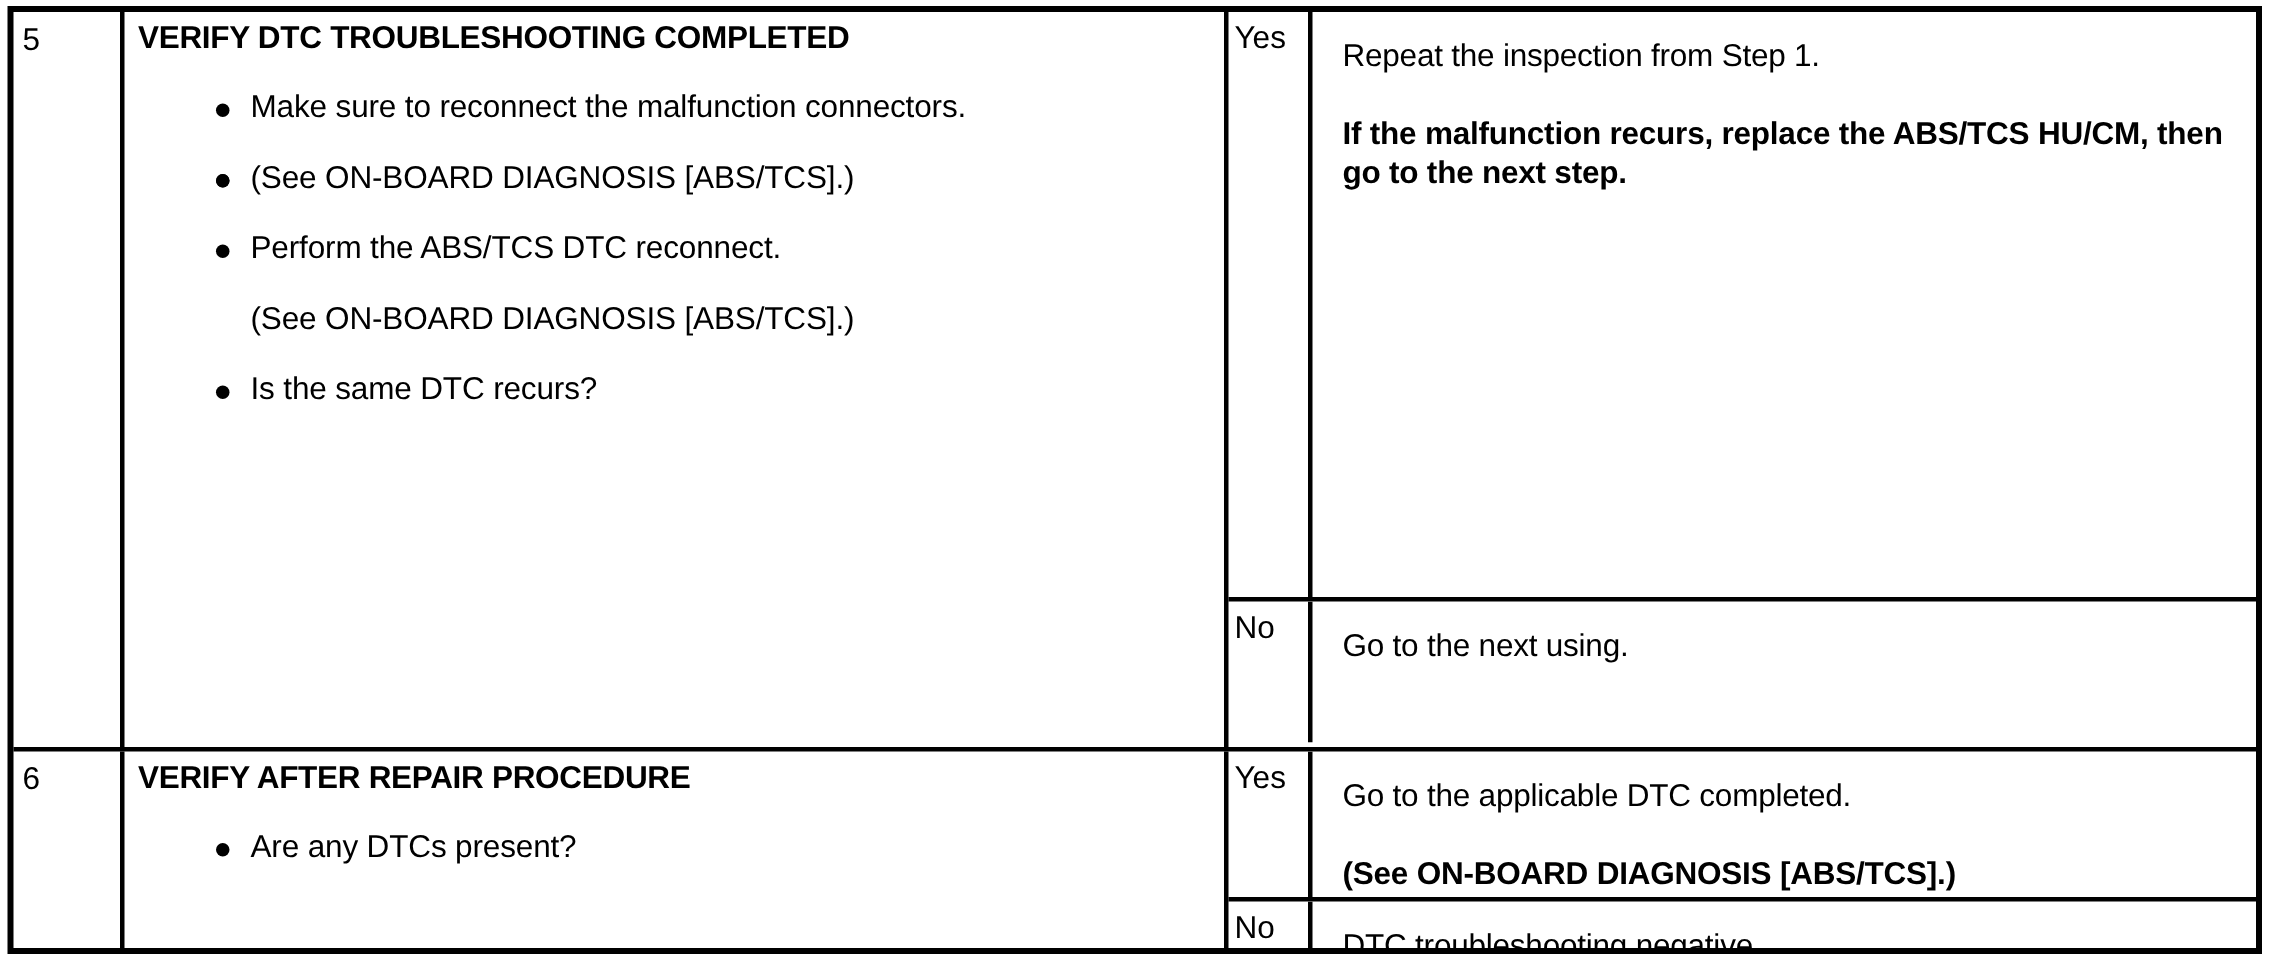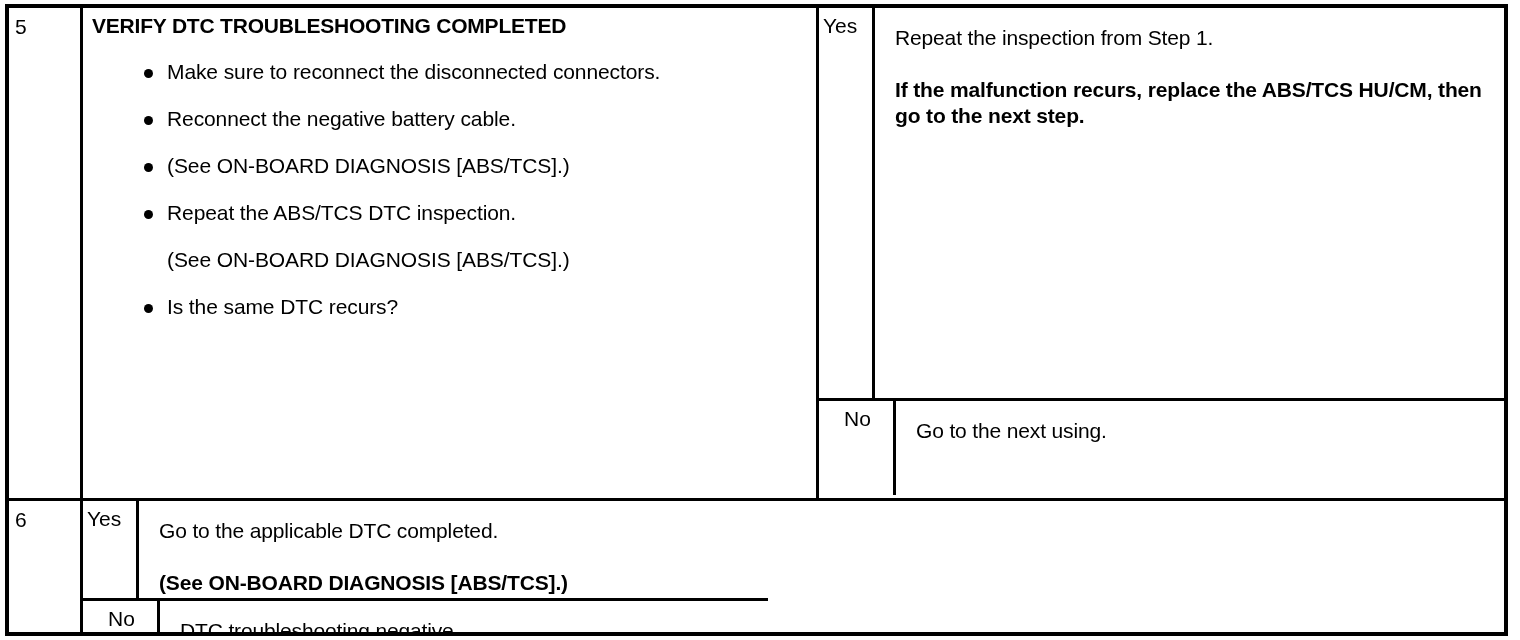--- a/index.html
+++ b/index.html
@@ -114,21 +114,20 @@
     flex-direction: column;
   }
   .judge-row {
     display: flex;
     flex-direction: row;
     box-sizing: border-box;
     overflow: hidden;
   }
   .judge-row + .judge-row {
     border-top: 3px solid #000000;
-    padding-left: 21px;
   }
   .r5-yes { height: 390px; }
   .r5-no  { height: 97px; }
   .r6-yes { height: 97px; }
   .r6-no  { height: 34px; }
 
   .judge-label {
     width: 56px;
     flex: 0 0 56px;
     box-sizing: border-box;
@@ -166,35 +165,34 @@
       <div class="col-number">
         <div class="step-number">5</div>
       </div>
 
       <div class="col-action">
         <div class="action-title">VERIFY DTC TROUBLESHOOTING COMPLETED</div>
 
         <ul class="bullet-list">
           <li class="bullet-item">
             <span class="dot"></span>
-            <span>Make sure to reconnect the disconnected connectors.</span>
-          </li>
-          <li class="bullet-item">
-            <span class="dot"></span>
-            <span>Reconnect the negative battery cable.</span>
+            <span>Make sure to reconnect the malfunction connectors.</span>
+          </li>
+          <li class="bullet-item">
+            <span class="dot"></span>
           </li>
           <li class="bullet-item">
             <span class="dot"></span>
           </li>
           <li class="note-line">
             <span>(See ON-BOARD DIAGNOSIS [ABS/TCS].)</span>
           </li>
           <li class="bullet-item">
             <span class="dot"></span>
-            <span>Repeat the ABS/TCS DTC inspection.</span>
+            <span>Perform the ABS/TCS DTC reconnect.</span>
           </li>
           <li class="note-line">
             <span>(See ON-BOARD DIAGNOSIS [ABS/TCS].)</span>
           </li>
           <li class="bullet-item">
             <span class="dot"></span>
             <span>Is the same DTC recurs?</span>
           </li>
         </ul>
       </div>
@@ -218,20 +216,30 @@
 
       </div>
     </div>
 
     <div class="step-row row-6">
 
       <div class="col-number">
         <div class="step-number">6</div>
       </div>
 
+      <div class="col-action">
+        <div class="action-title">VERIFY AFTER REPAIR PROCEDURE</div>
+
+        <ul class="bullet-list">
+          <li class="bullet-item">
+            <span class="dot"></span>
+            <span>Are any DTCs present?</span>
+          </li>
+        </ul>
+      </div>
 
       <div class="col-judgement">
 
         <div class="judge-row r6-yes">
           <div class="judge-label">Yes</div>
           <div class="judge-action">
             <p>Go to the applicable DTC completed.</p>
             <p class="spaced">(See ON-BOARD DIAGNOSIS [ABS/TCS].)</p>
           </div>
         </div>

